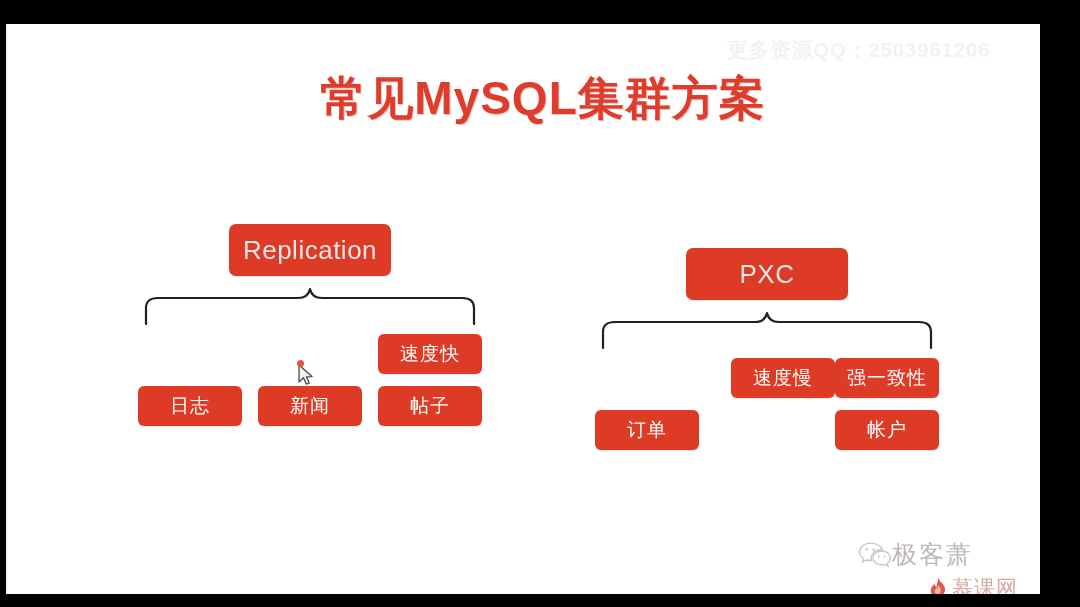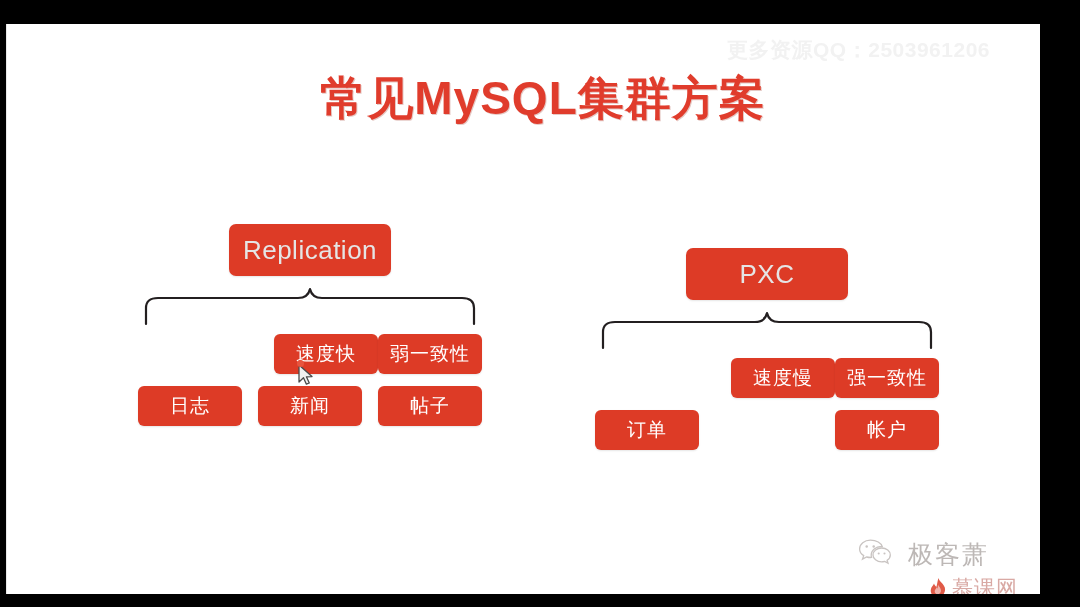--- a/index.html
+++ b/index.html
@@ -159,22 +159,22 @@
     right: 22px;
     bottom: 6px;
     width: 160px;
     height: 66px;
   }
   .wechat-line {
     position: absolute;
     left: 0;
     top: 2px;
     display: flex;
-    align-items: flex-start;
-    gap: 16px;
+    align-items: center;
+    gap: 0;
   }
   .wechat-icon { width: 34px; height: 28px; display: block; }
   .wechat-name {
     font-size: 25px;
     color: #bdb8b6;
     letter-spacing: 2px;
     white-space: nowrap;
     font-family: "Liberation Serif", "DejaVu Serif", serif;
   }
   .imooc-line {
@@ -222,21 +222,20 @@
       <div class="head-box">Replication</div>
 
       <div class="brace">
         <svg viewBox="0 0 336 40" preserveAspectRatio="none" aria-hidden="true">
           <path d="M4,38 L4,22 Q4,12 16,12 L156,12 Q166,12 168,3 Q170,12 180,12 L320,12 Q332,12 332,22 L332,38" fill="none" stroke="#231f20" stroke-width="2.2" stroke-linecap="round" stroke-linejoin="round"></path>
         </svg>
       </div>
 
       <div class="tag-row row-1">
         <div class="tag-box">速度快</div>
-        <div class="tag-box">弱一致性</div>
       </div>
 
       <div class="tag-row row-2">
         <div class="tag-box">日志</div>
         <div class="tag-box">新闻</div>
         <div class="tag-box">帖子</div>
       </div>
 
     </div>
 

